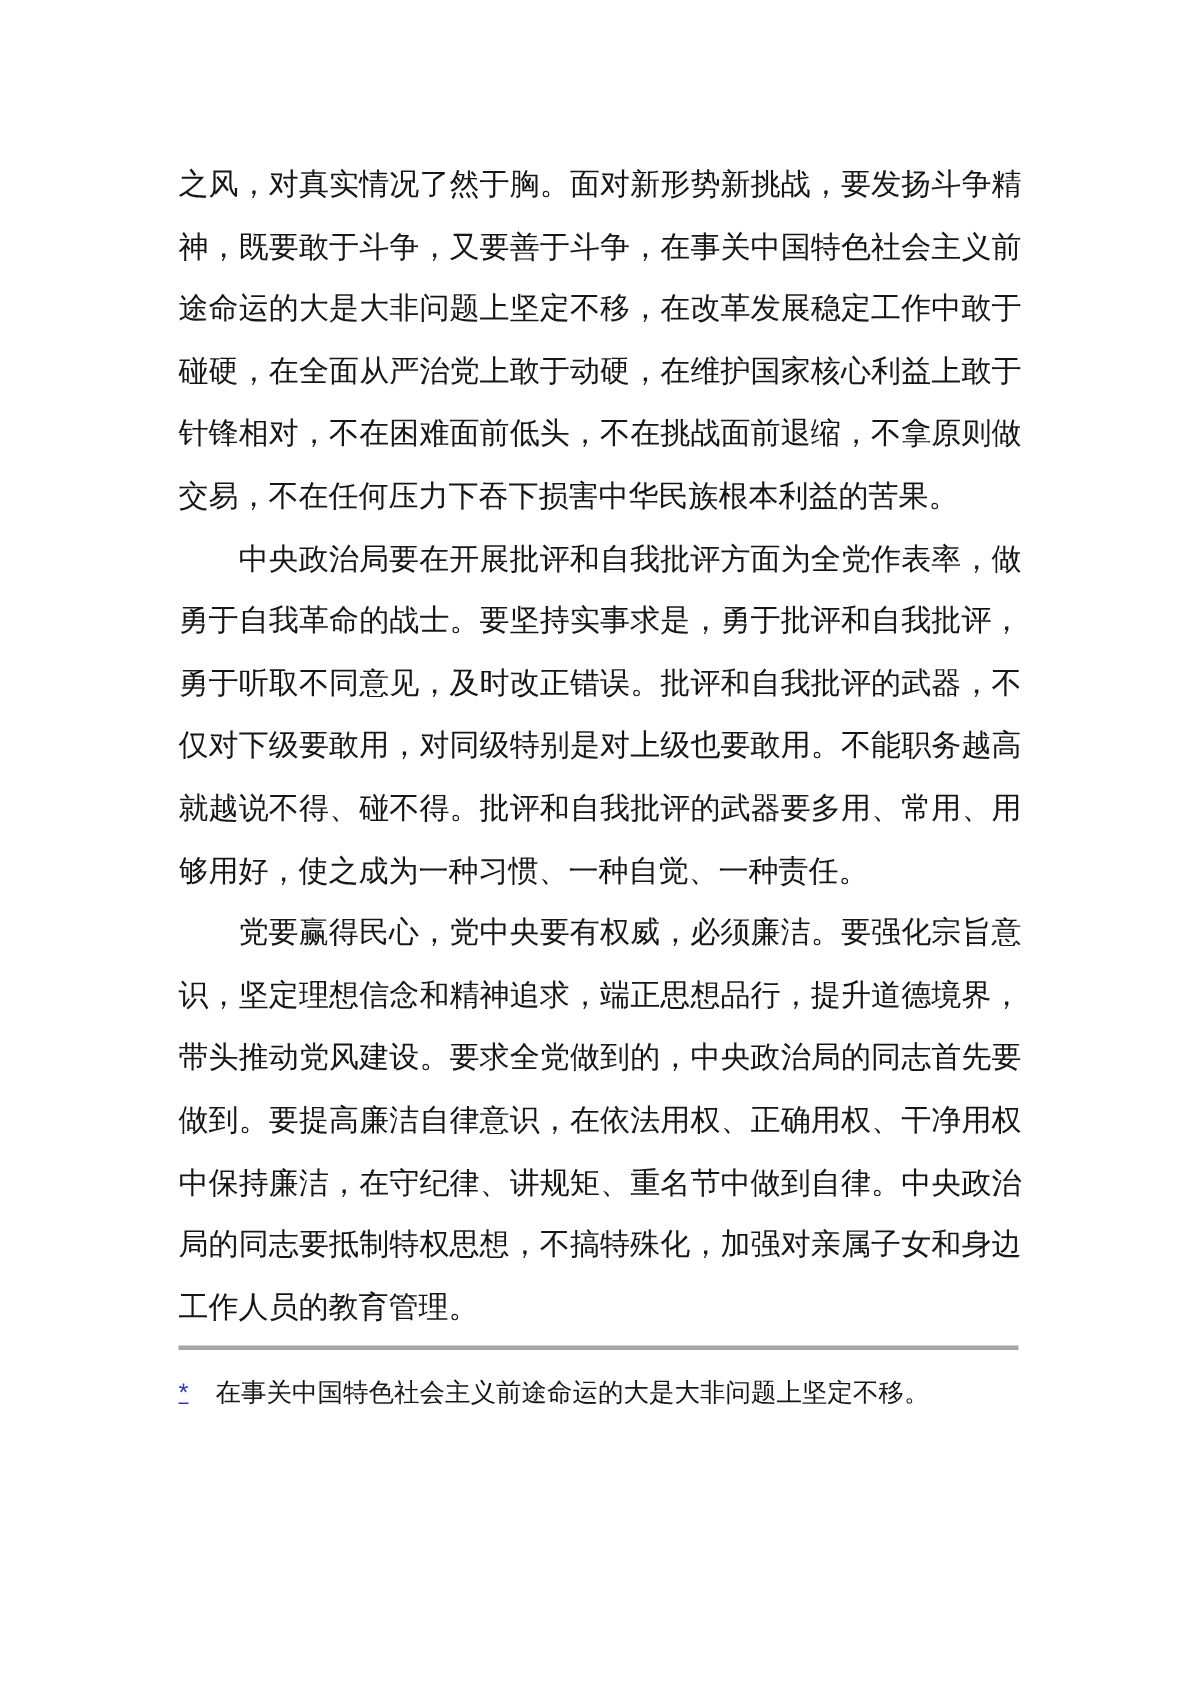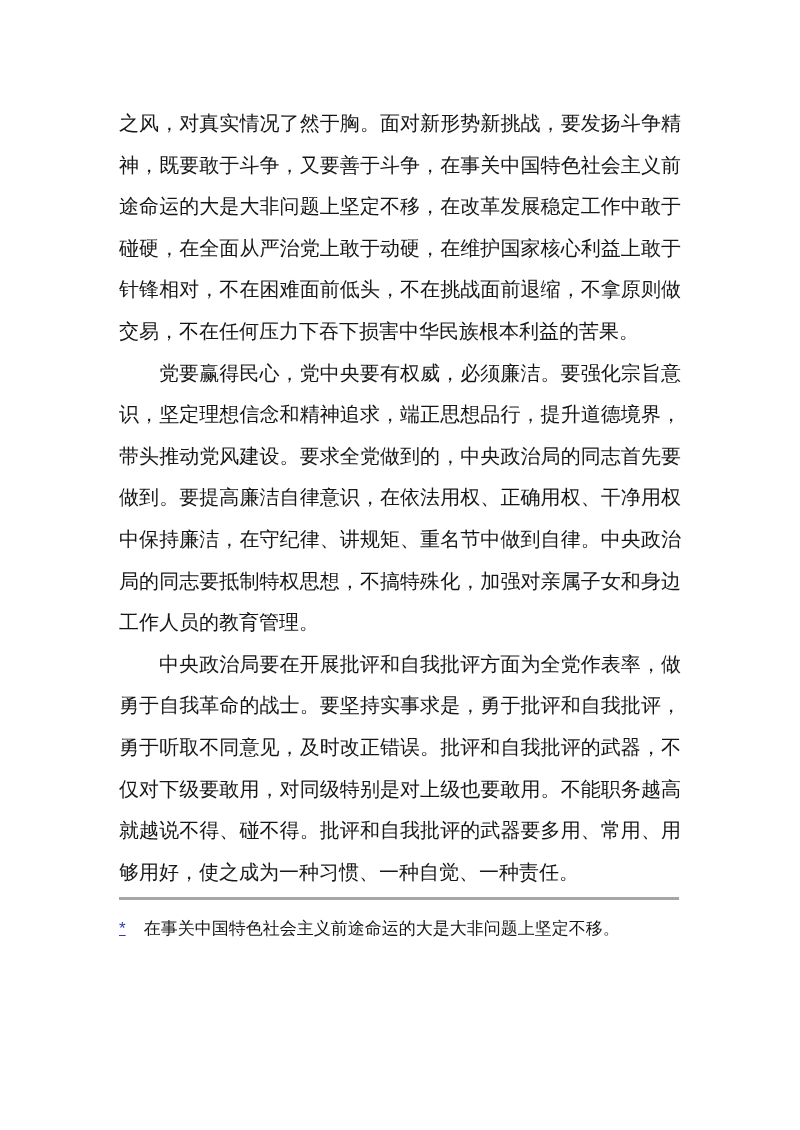--- a/index.html
+++ b/index.html
@@ -64,22 +64,22 @@
     flex: 1 1 auto;
   }
 </style>
 </head>
 <body>
 
 <div class="page">
 
   <div class="body-text">
     <p>之风，对真实情况了然于胸。面对新形势新挑战，要发扬斗争精神，既要敢于斗争，又要善于斗争，在事关中国特色社会主义前途命运的大是大非问题上坚定不移，在改革发展稳定工作中敢于碰硬，在全面从严治党上敢于动硬，在维护国家核心利益上敢于针锋相对，不在困难面前低头，不在挑战面前退缩，不拿原则做交易，不在任何压力下吞下损害中华民族根本利益的苦果。</p>
+    <p class="indent">中央政治局要在开展批评和自我批评方面为全党作表率，做勇于自我革命的战士。要坚持实事求是，勇于批评和自我批评，勇于听取不同意见，及时改正错误。批评和自我批评的武器，不仅对下级要敢用，对同级特别是对上级也要敢用。不能职务越高就越说不得、碰不得。批评和自我批评的武器要多用、常用、用够用好，使之成为一种习惯、一种自觉、一种责任。</p>
     <p class="indent">党要赢得民心，党中央要有权威，必须廉洁。要强化宗旨意识，坚定理想信念和精神追求，端正思想品行，提升道德境界，带头推动党风建设。要求全党做到的，中央政治局的同志首先要做到。要提高廉洁自律意识，在依法用权、正确用权、干净用权中保持廉洁，在守纪律、讲规矩、重名节中做到自律。中央政治局的同志要抵制特权思想，不搞特殊化，加强对亲属子女和身边工作人员的教育管理。</p>
-    <p class="indent">中央政治局要在开展批评和自我批评方面为全党作表率，做勇于自我革命的战士。要坚持实事求是，勇于批评和自我批评，勇于听取不同意见，及时改正错误。批评和自我批评的武器，不仅对下级要敢用，对同级特别是对上级也要敢用。不能职务越高就越说不得、碰不得。批评和自我批评的武器要多用、常用、用够用好，使之成为一种习惯、一种自觉、一种责任。</p>
   </div>
 
   <div class="footnote-separator"></div>
 
   <div class="footnote">
     <span class="footnote-marker">*</span>
     <span class="footnote-text">在事关中国特色社会主义前途命运的大是大非问题上坚定不移。</span>
   </div>
 
 </div>

